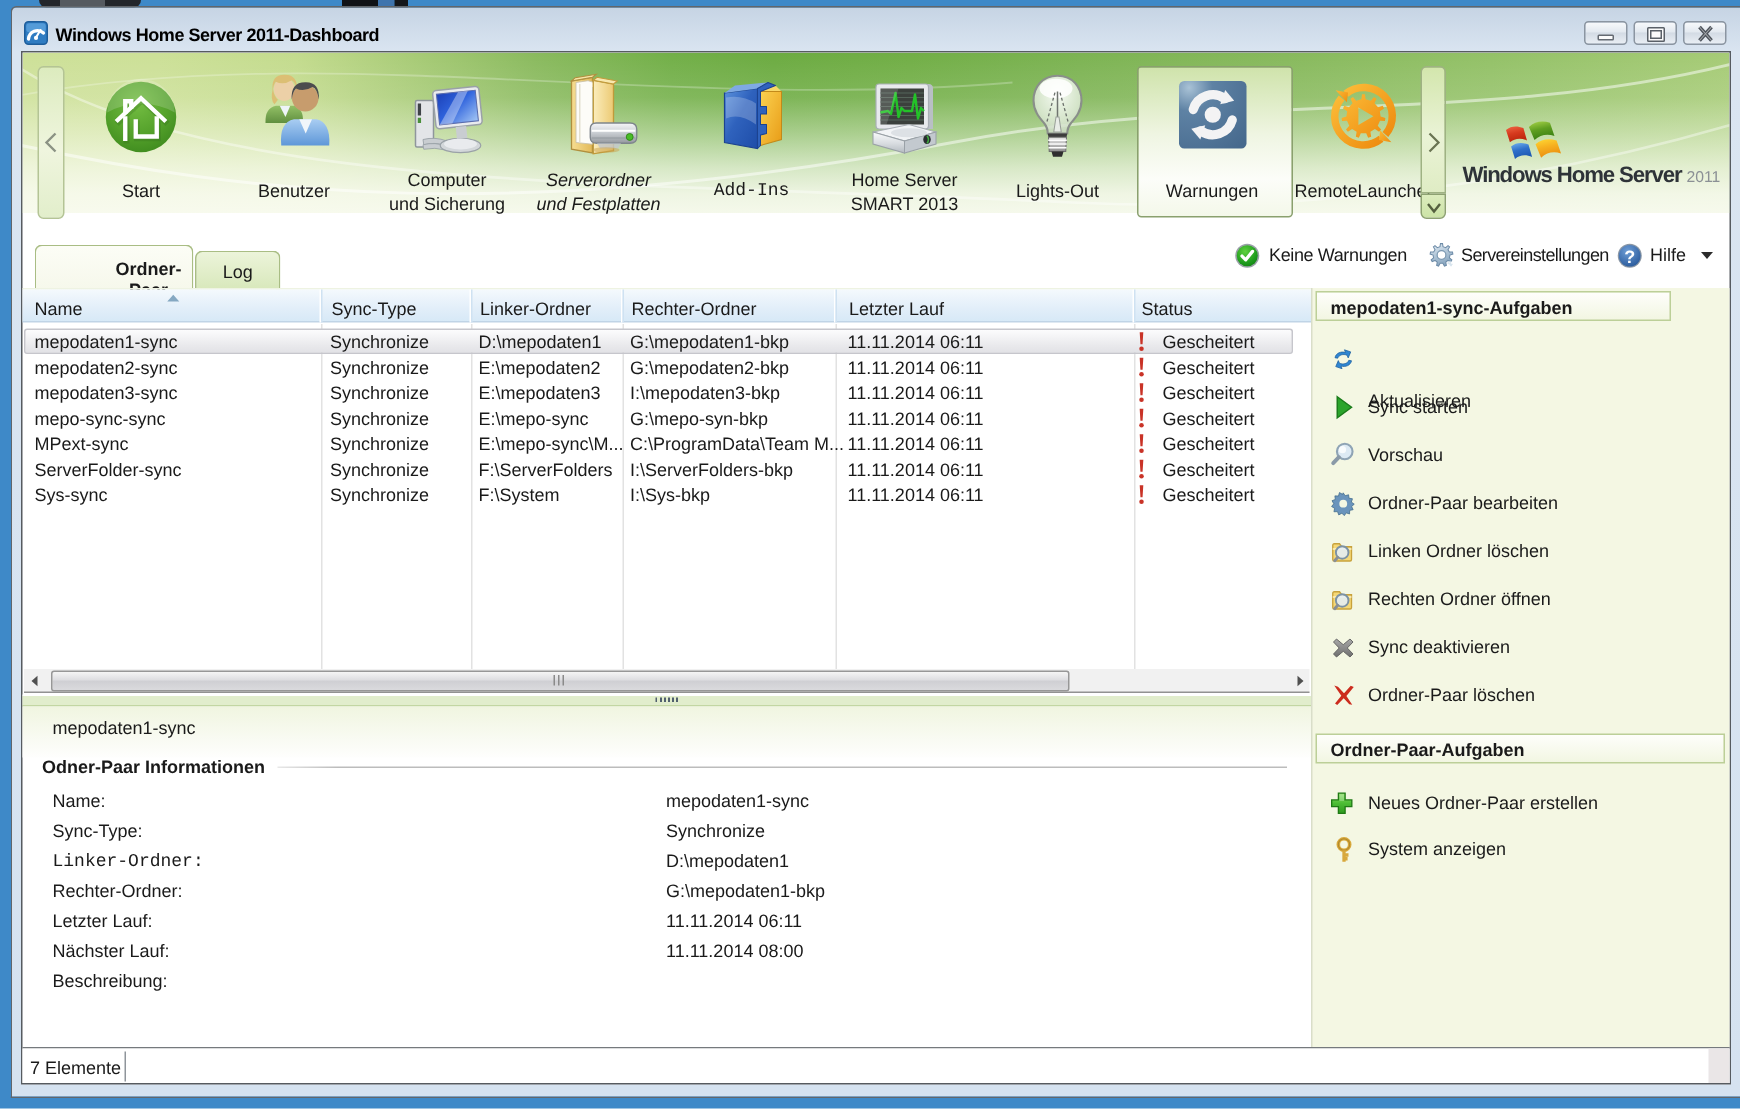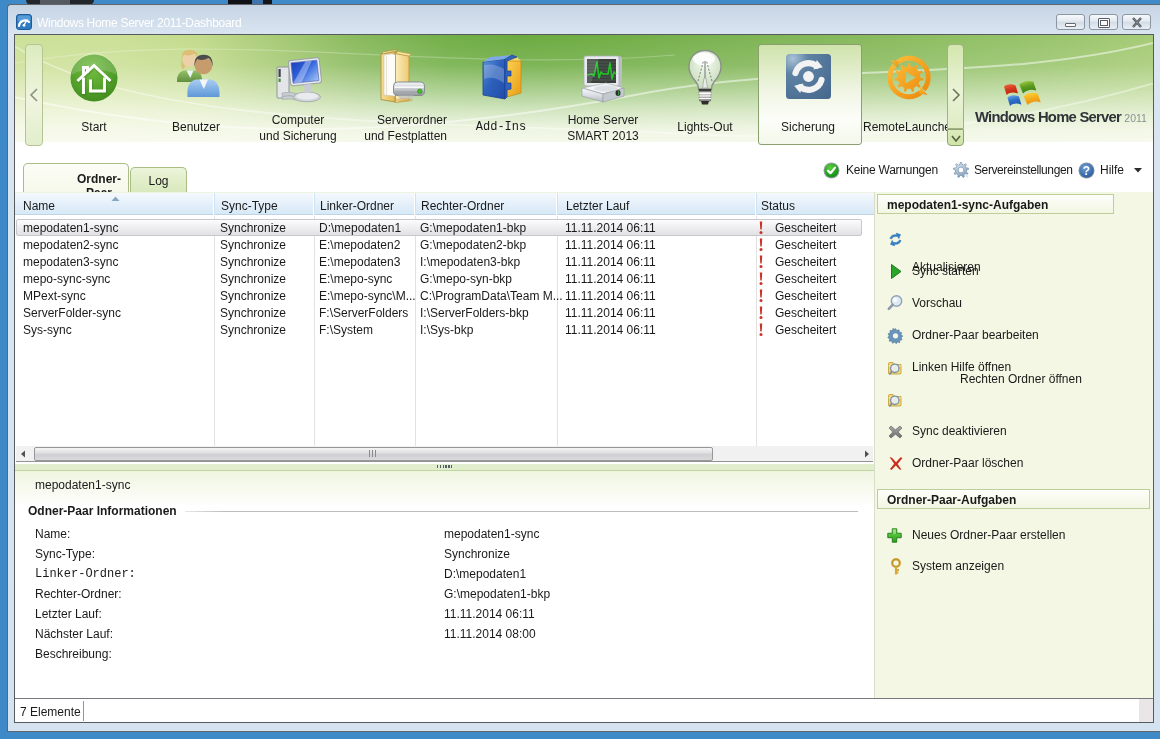--- a/index.html
+++ b/index.html
@@ -18,21 +18,21 @@
 
 <div class="abs" style="left:7px;top:4px;width:1153px;height:728px;background:linear-gradient(#c6d4e4,#dae5f1 30px,#d5e2f0);border:1px solid #62666b;border-right:none;border-radius:4px 0 0 0;"></div>
 
 <svg class="abs" style="left:16px;top:14px" width="16" height="16" viewBox="0 0 16 16">
   <rect x="0.5" y="0.5" width="15" height="15" rx="2.5" fill="#2f7cc2" stroke="#1d5d9b"></rect>
   <rect x="1.5" y="1.5" width="13" height="6" rx="2" fill="#5ea3dd" opacity="0.8"></rect>
   <path d="M3 12 A6 6 0 0 1 13 8" fill="none" stroke="#ffffff" stroke-width="2.2" stroke-linecap="round"></path>
   <path d="M8 11 L11 6" stroke="#ffffff" stroke-width="1.4" stroke-linecap="round"></path>
   <circle cx="8" cy="11.3" r="1.4" fill="#fff"></circle>
 </svg>
-<div class="abs" style="left:37px;top:16px;color:#ffffff;letter-spacing:-0.3px;">Windows Home Server 2011-Dashboard</div>
+<div class="abs" style="left:37px;top:16px;color:#000000;letter-spacing:-0.3px;font-weight:bold;">Windows Home Server 2011-Dashboard</div>
 
 <div class="abs" style="left:1056px;top:14px;width:29px;height:16px;border:1px solid #8b95a1;border-radius:3px;background:linear-gradient(#f7f9fb,#e3e9f0 45%,#d3dbe4 50%,#e9eef4);">
   <div class="abs" style="left:8px;top:8px;width:11px;height:4px;background:#fbfbfb;border:1px solid #646a72;border-radius:1px;"></div>
 </div>
 <div class="abs" style="left:1089px;top:14px;width:29px;height:16px;border:1px solid #8b95a1;border-radius:3px;background:linear-gradient(#f7f9fb,#e3e9f0 45%,#d3dbe4 50%,#e9eef4);">
   <div class="abs" style="left:8px;top:3px;width:12px;height:10px;border:1px solid #5a6068;border-radius:1px;background:#fbfbfb;"></div>
     <div class="abs" style="left:10px;top:5px;width:8px;height:6px;border:1px solid #5a6068;background:#fbfbfb;"></div>
 </div>
 <div class="abs" style="left:1122px;top:14px;width:29px;height:16px;border:1px solid #8b95a1;border-radius:3px;background:linear-gradient(#f7f9fb,#e3e9f0 45%,#d3dbe4 50%,#e9eef4);">
   <svg class="abs" style="left:8px;top:2px" width="12" height="11" viewBox="0 0 12 11">
@@ -295,25 +295,25 @@
   <path d="M16.3 13.5 A19.0 19.0 0 0 1 42.6 40.7" fill="none" stroke="url(#or)" stroke-width="5"></path>
   <path d="M39.7 43.5 A19.0 19.0 0 0 1 13.4 16.3" fill="none" stroke="url(#or)" stroke-width="5"></path>
   <path d="M39.1 37.9 L46.6 45.9 L38.3 44.4 Z" fill="url(#or)"></path>
   <path d="M16.9 19.1 L9.4 11.1 L17.7 12.6 Z" fill="url(#or)"></path>
   <path d="M26.6 17.2 L27.0 13.9 L29.0 13.9 L29.4 17.2 L32.9 18.2 L35.0 15.7 L36.7 16.8 L35.3 19.8 L37.7 22.5 L40.8 21.5 L41.7 23.4 L38.9 25.1 L39.4 28.7 L42.6 29.6 L42.3 31.6 L39.0 31.5 L37.5 34.8 L39.7 37.3 L38.4 38.8 L35.6 37.0 L32.6 38.9 L33.1 42.2 L31.1 42.8 L29.8 39.8 L26.2 39.8 L24.9 42.8 L22.9 42.2 L23.4 38.9 L20.4 37.0 L17.6 38.8 L16.3 37.3 L18.5 34.8 L17.0 31.5 L13.7 31.6 L13.4 29.6 L16.6 28.7 L17.1 25.1 L14.3 23.4 L15.2 21.5 L18.3 22.5 L20.7 19.8 L19.3 16.8 L21.0 15.7 L23.1 18.2 Z M24.6 22.6 L24.6 34.4 L34.6 28.5 Z" fill="url(#or)" fill-rule="evenodd"></path>
 </svg>
 
 <div class="abs" style="left:46px;top:120px;width:96px;text-align:center;">Start</div>
 <div class="abs" style="left:148px;top:120px;width:96px;text-align:center;">Benutzer</div>
 <div class="abs" style="left:250px;top:112px;width:96px;text-align:center;line-height:16px;">Computer<br>und Sicherung</div>
-<div class="abs" style="left:351px;top:112px;width:96px;text-align:right;line-height:16px;">Serverordner<br>und Festplatten</div>
+<div class="abs" style="left:351px;top:112px;width:96px;text-align:center;line-height:16px;font-style:italic;">Serverordner<br>und Festplatten</div>
 <div class="abs" style="left:453px;top:120px;width:96px;text-align:center;font-family:Liberation Mono, monospace;">Add-Ins</div>
 <div class="abs" style="left:555px;top:112px;width:96px;text-align:center;line-height:16px;">Home Server<br>SMART 2013</div>
 <div class="abs" style="left:657px;top:120px;width:96px;text-align:center;">Lights-Out</div>
-<div class="abs" style="left:760px;top:120px;width:96px;text-align:center;">Sicherung</div>
+<div class="abs" style="left:760px;top:120px;width:96px;text-align:center;">Warnungen</div>
 <div class="abs" style="left:861px;top:120px;width:96px;text-align:center;">RemoteLauncher</div>
 
 <svg class="abs" style="left:1003px;top:78px" width="38" height="32" viewBox="0 0 38 32">
   <defs>
     <linearGradient id="wr" x1="0" y1="0" x2="0.3" y2="1">
         <stop offset="0" stop-color="#ef6744"></stop>
         <stop offset="0.5" stop-color="#d63a1e"></stop>
         <stop offset="1" stop-color="#bb250c"></stop>
       </linearGradient>
     <linearGradient id="wg" x1="0" y1="0" x2="0.3" y2="1">
@@ -522,22 +522,22 @@
 <div class="abs" style="left:444px;top:627px;">11.11.2014 08:00</div>
 <div class="abs" style="left:35px;top:647px;">Beschreibung:</div>
 
 <div class="abs" style="left:874px;top:192px;width:279px;height:506px;background:#f4f7e3;border-left:1px solid #d9dec9;"></div>
 <div class="abs" style="left:877px;top:194px;width:237px;height:20px;border:1px solid #bccf98;background:linear-gradient(#fefefb,#f2f6e2);padding:2.5px 0 0 9px;font-weight:bold;">mepodaten1-sync-Aufgaben</div>
 <div class="abs" style="left:877px;top:489px;width:273px;height:20px;border:1px solid #bccf98;background:linear-gradient(#fefefb,#f2f6e2);padding:2.5px 0 0 9px;font-weight:bold;">Ordner-Paar-Aufgaben</div>
 <div class="abs" style="left:912px;top:232px;margin-top:28px;">Aktualisieren</div>
 <div class="abs" style="left:912px;top:264px;">Sync starten</div>
 <div class="abs" style="left:912px;top:296px;">Vorschau</div>
 <div class="abs" style="left:912px;top:328px;">Ordner-Paar bearbeiten</div>
-<div class="abs" style="left:912px;top:360px;">Linken Hilfe öffnen</div>
-<div class="abs" style="left:912px;top:372px;margin-left:48px;">Rechten Ordner öffnen</div>
+<div class="abs" style="left:912px;top:360px;">Linken Ordner löschen</div>
+<div class="abs" style="left:912px;top:392px;">Rechten Ordner öffnen</div>
 <div class="abs" style="left:912px;top:424px;">Sync deaktivieren</div>
 <div class="abs" style="left:912px;top:456px;">Ordner-Paar löschen</div>
 <div class="abs" style="left:912px;top:528px;">Neues Ordner-Paar erstellen</div>
 <div class="abs" style="left:912px;top:559px;">System anzeigen</div>
 
 <svg class="abs" style="left:887px;top:231px" width="17" height="17" viewBox="0 0 17 17">
   <path d="M3 7.5 C3.5 4.5 7 3 10 4 L9.3 2.2 L13.5 3.6 L11.8 7.6 L11 5.8 C8.5 4.8 5.5 5.6 4.8 7.8 Z" fill="#2f86d2" stroke="#1d5f9e" stroke-width="0.5"></path>
   <path d="M14 9.5 C13.5 12.5 10 14 7 13 L7.7 14.8 L3.5 13.4 L5.2 9.4 L6 11.2 C8.5 12.2 11.5 11.4 12.2 9.2 Z" fill="#2f86d2" stroke="#1d5f9e" stroke-width="0.5"></path>
 </svg>
 <svg class="abs" style="left:888px;top:263px" width="16" height="17" viewBox="0 0 16 17">

